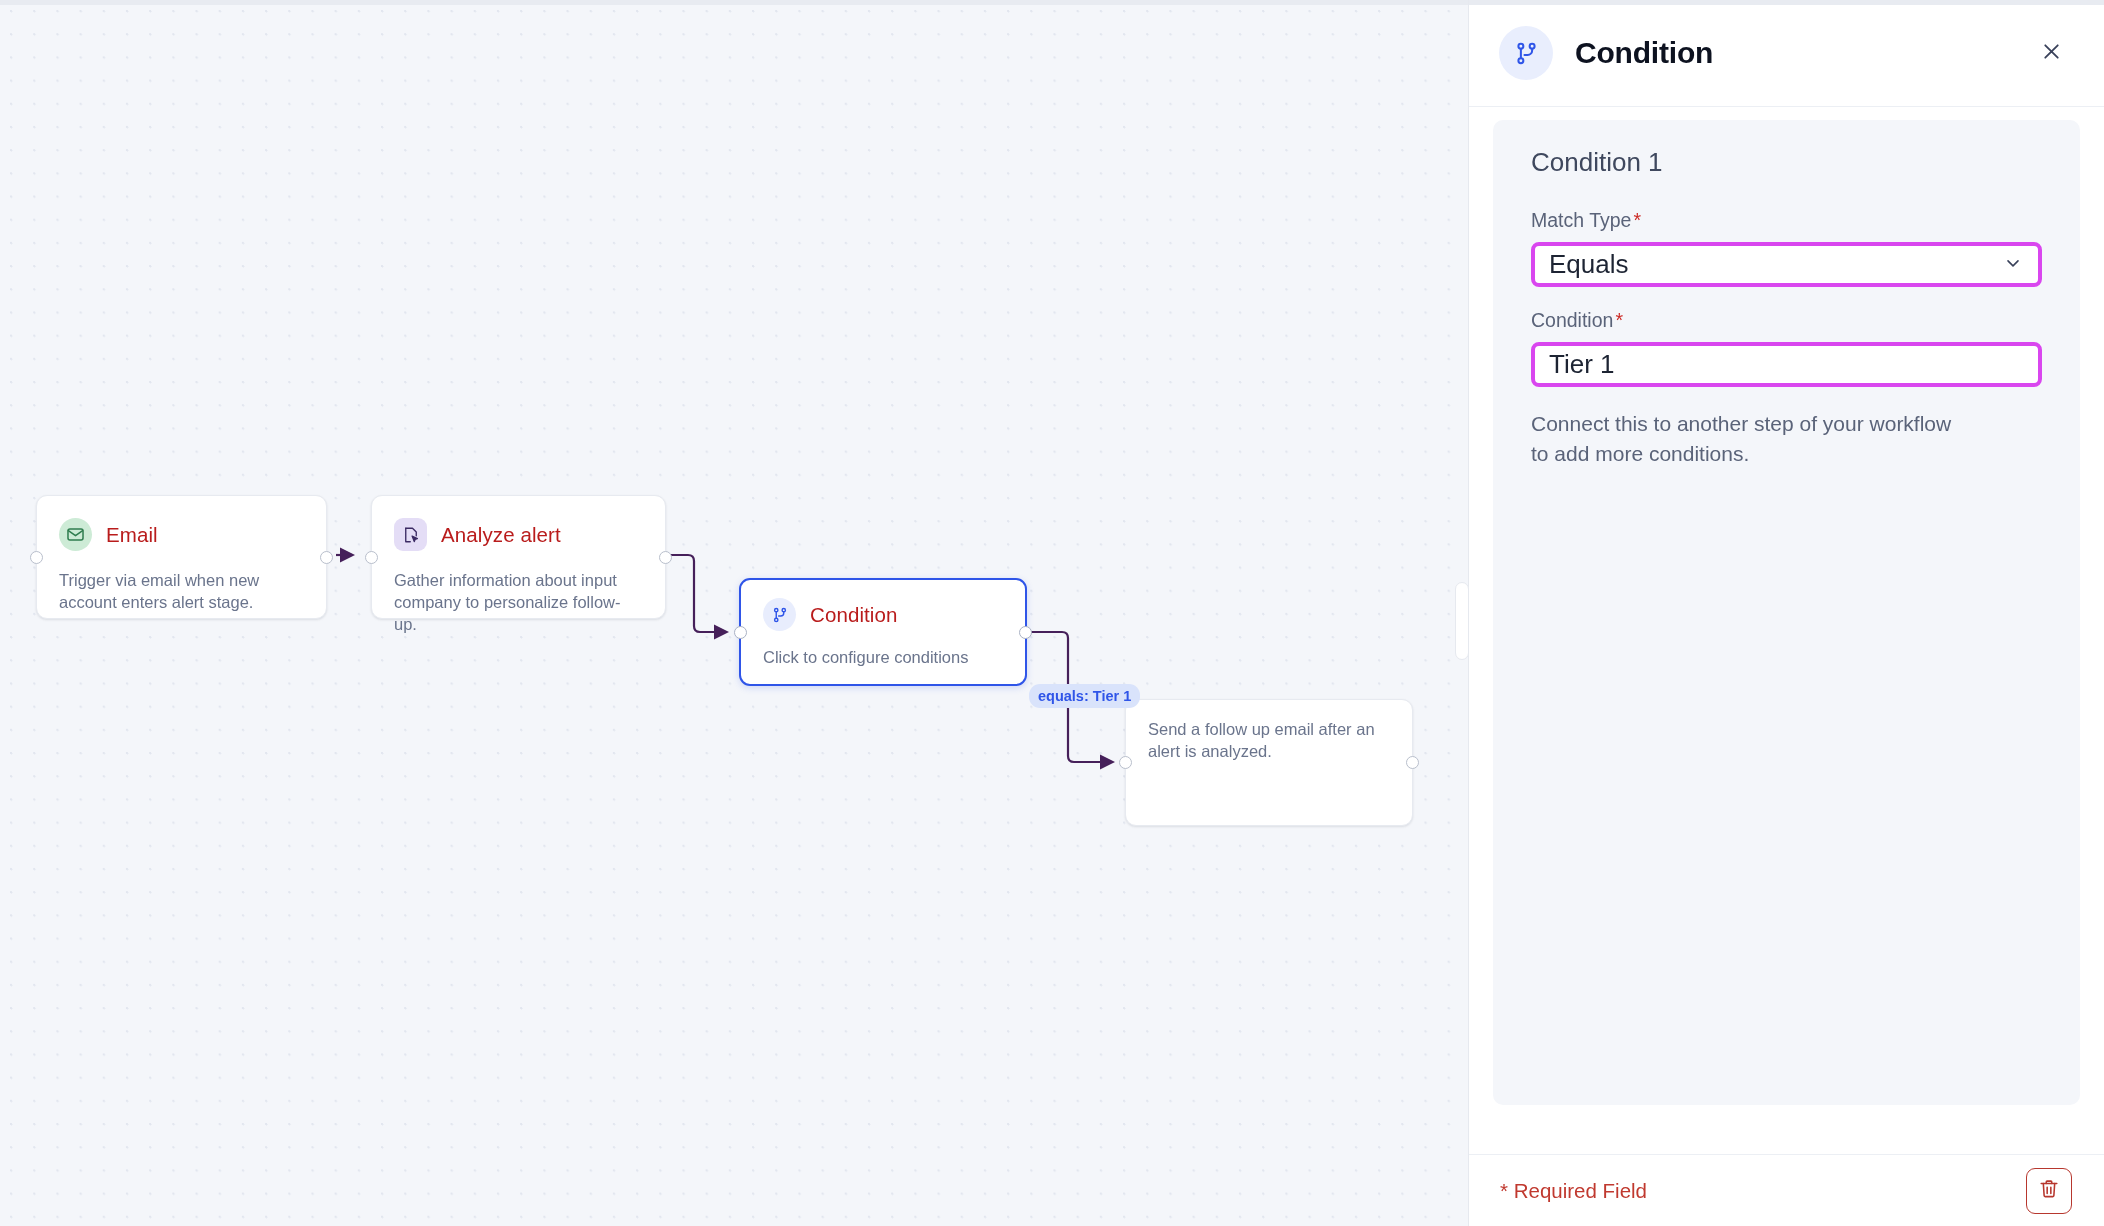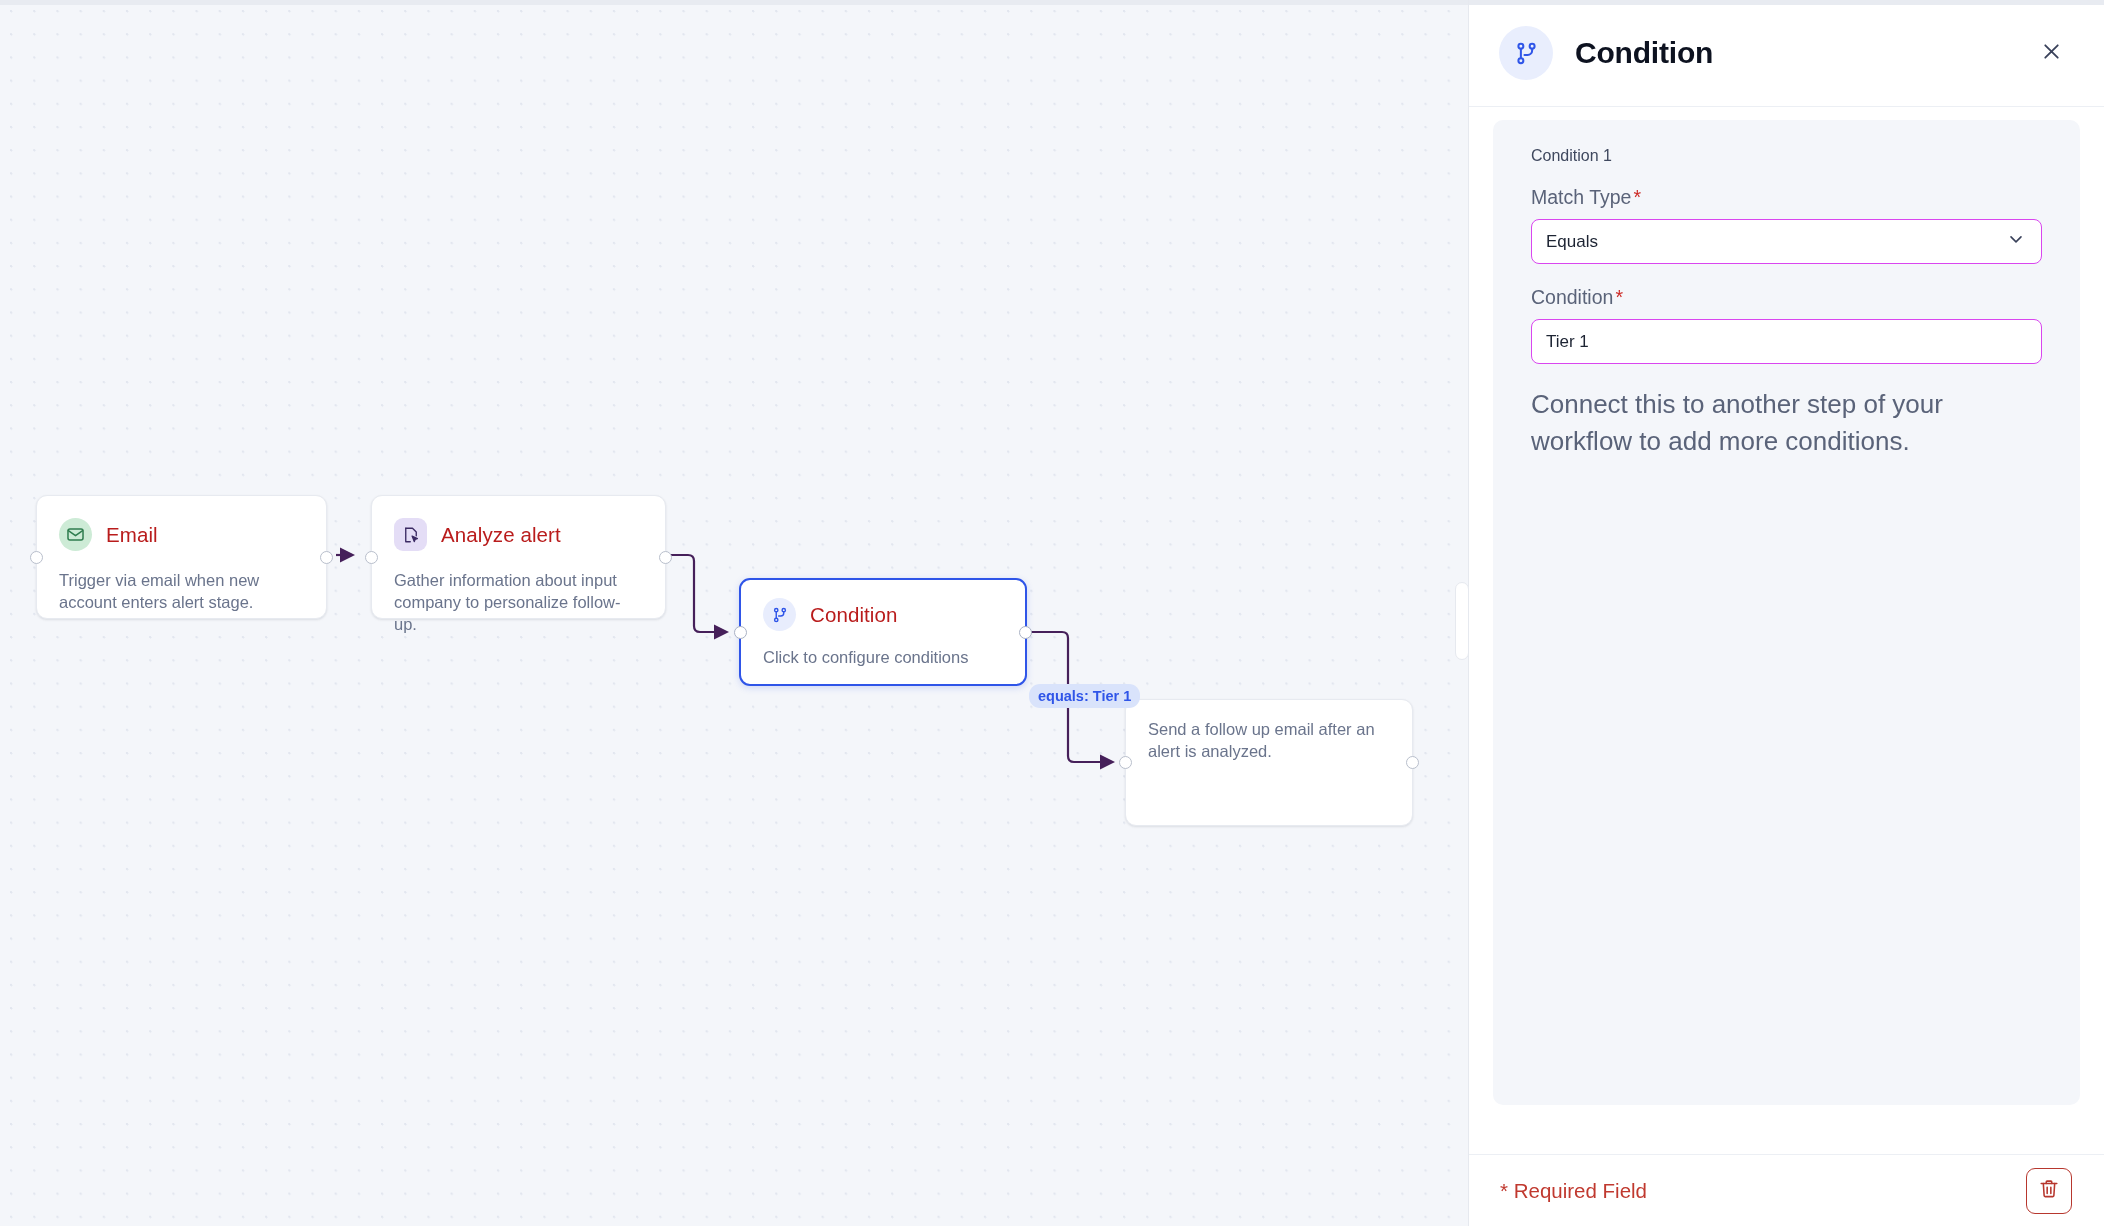--- a/index.html
+++ b/index.html
@@ -112,38 +112,38 @@
     cursor: pointer; background: transparent; border: none;
   }
 
   .panel-body { flex: 1 1 auto; padding: 13px 24px 0 24px; overflow: hidden; }
   .form-card {
     background: #f4f6fa;
     border-radius: 10px;
     padding: 27px 38px 30px 38px;
     height: 985px;
   }
-  .cond-heading { font-size: 16px; color: #3f485e; margin-bottom: 21px; }
+  .cond-heading { font-size: 26px; color: #3f485e; margin-bottom: 31px; }
   .field-label  { font-size: 19.5px; color: #5a6379; margin-bottom: 10px; }
   .req { color: #cc2b26; margin-left: 2px; }
 
   .select-box, .text-box {
     width: 100%; height: 45px;
     background: #ffffff;
-    border: 1px solid #d946ef;
+    border: 4px solid #d946ef;
     border-radius: 8px;
     display: flex; align-items: center;
     padding: 0 15px 0 14px;
-    font-size: 17px; color: #1d2433;
+    font-size: 26px; color: #1d2433;
     margin-bottom: 22px;
   }
   .select-box { cursor: pointer; }
   .select-val { flex: 1 1 auto; }
   .helper-text {
-    font-size: 26px; line-height: 1.42; color: #5a6379;
+    font-size: 21px; line-height: 1.42; color: #5a6379;
     margin-top: 17px; max-width: 430px;
   }
 
   .panel-footer {
     flex: 0 0 auto; height: 72px;
     border-top: 1px solid #eceff4;
     display: flex; align-items: center;
     padding: 0 32px 0 31px;
   }
   .required-note { font-size: 20.5px; color: #c0392f; }

